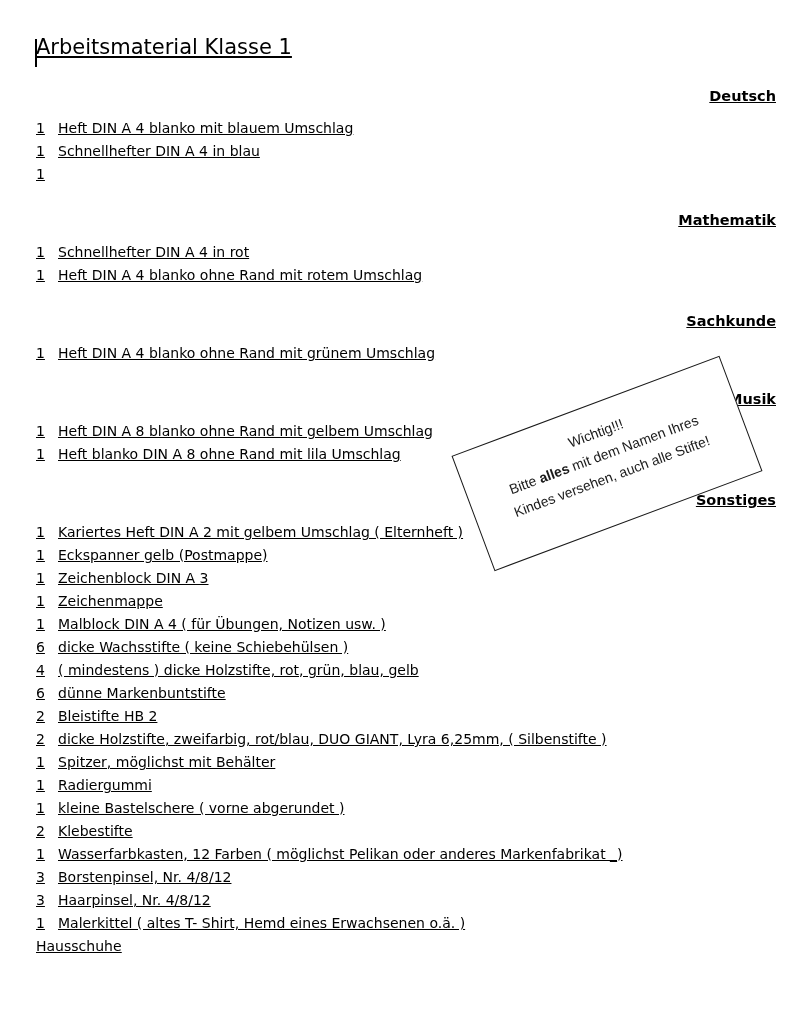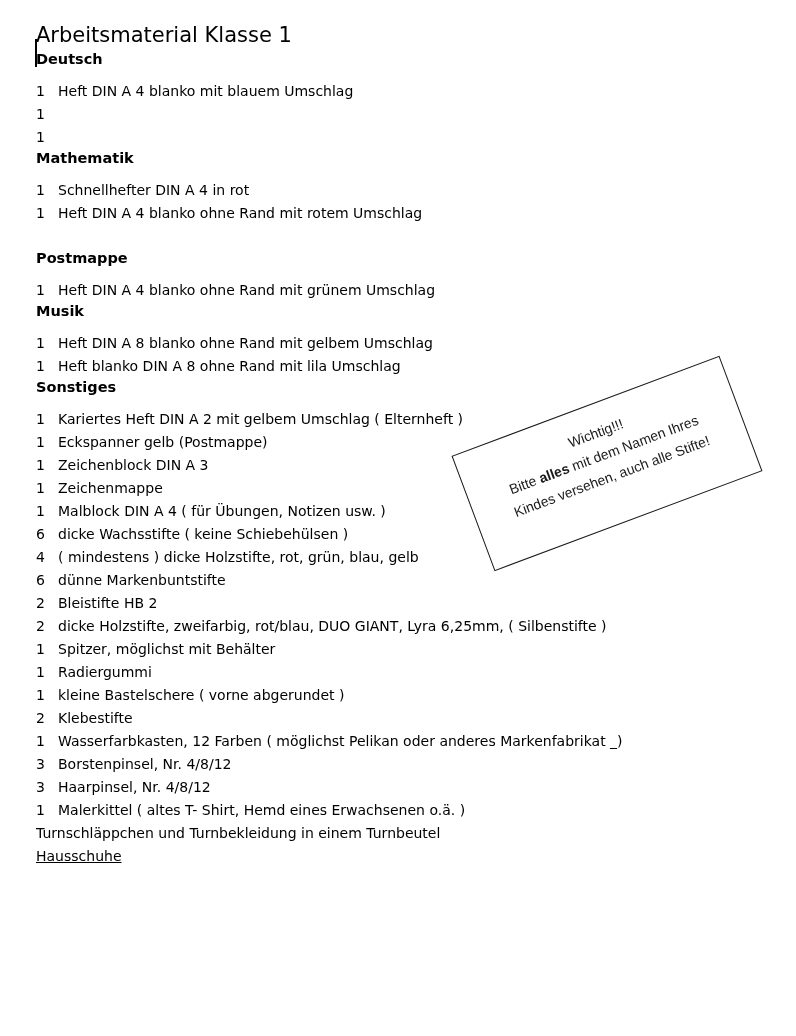--- a/index.html
+++ b/index.html
@@ -11,42 +11,44 @@
     overflow: hidden;
   }
   .page {
     position: relative;
     width: 796px;
     height: 909px;
     background: #ffffff;
     font-family: "DejaVu Sans", sans-serif;
     color: #000000;
     box-sizing: border-box;
-    padding: 20px 20px 0 36px;
+    padding: 32px 20px 0 36px;
+    text-decoration: underline;
   }
   .doc-title {
     font-size: 21px;
     line-height: 30px;
     font-weight: 400;
     white-space: nowrap;
   }
   .text-cursor {
     position: absolute;
     left: 35px;
     top: 39px;
     width: 1.5px;
     height: 28px;
     background: #000000;
   }
   .section-heading {
     font-size: 14.5px;
     font-weight: 700;
     line-height: 18px;
-    margin: 0 0 12px 0;
+    margin: 25px 0 12px 0;
     white-space: nowrap;
+    text-align: right;
   }
   .section.spacer-before { margin-top: 24px; }
   .item-row {
     display: flex;
     align-items: baseline;
     font-size: 14px;
     line-height: 23px;
     white-space: nowrap;
   }
   .item-qty {
@@ -86,20 +88,21 @@
   <div class="section">
     <div class="section-heading">Deutsch</div>
     <div class="section-items">
   <div class="item-row">
     <span class="item-qty">1</span>
     <span class="item-text">Heft DIN A 4 blanko mit blauem Umschlag</span>
   </div>
 
   <div class="item-row">
     <span class="item-qty">1</span>
+    <span class="item-text">Schnellhefter DIN A 4 in blau</span>
   </div>
 
   <div class="item-row">
     <span class="item-qty">1</span>
   </div>
 </div>
   </div>
 
   <div class="section">
     <div class="section-heading">Mathematik</div>
@@ -110,21 +113,21 @@
   </div>
 
   <div class="item-row">
     <span class="item-qty">1</span>
     <span class="item-text">Heft DIN A 4 blanko ohne Rand mit rotem Umschlag</span>
   </div>
 </div>
   </div>
 
   <div class="section spacer-before">
-    <div class="section-heading">Postmappe</div>
+    <div class="section-heading">Sachkunde</div>
     <div class="section-items">
   <div class="item-row">
     <span class="item-qty">1</span>
     <span class="item-text">Heft DIN A 4 blanko ohne Rand mit grünem Umschlag</span>
   </div>
 </div>
   </div>
 
   <div class="section">
     <div class="section-heading">Musik</div>
@@ -231,24 +234,20 @@
   <div class="item-row">
     <span class="item-qty">3</span>
     <span class="item-text">Haarpinsel, Nr. 4/8/12</span>
   </div>
 
   <div class="item-row">
     <span class="item-qty">1</span>
     <span class="item-text">Malerkittel ( altes T- Shirt, Hemd eines Erwachsenen o.ä. )</span>
   </div>
 
-  <div class="item-row">
-
-    <span class="item-text">Turnschläppchen und Turnbekleidung in einem Turnbeutel</span>
-  </div>
 
   <div class="item-row">
 
     <span class="item-text underline">Hausschuhe</span>
   </div>
 </div>
   </div>
 </div>
 
   <div class="note" style="border-color: rgb(26, 26, 26);">

